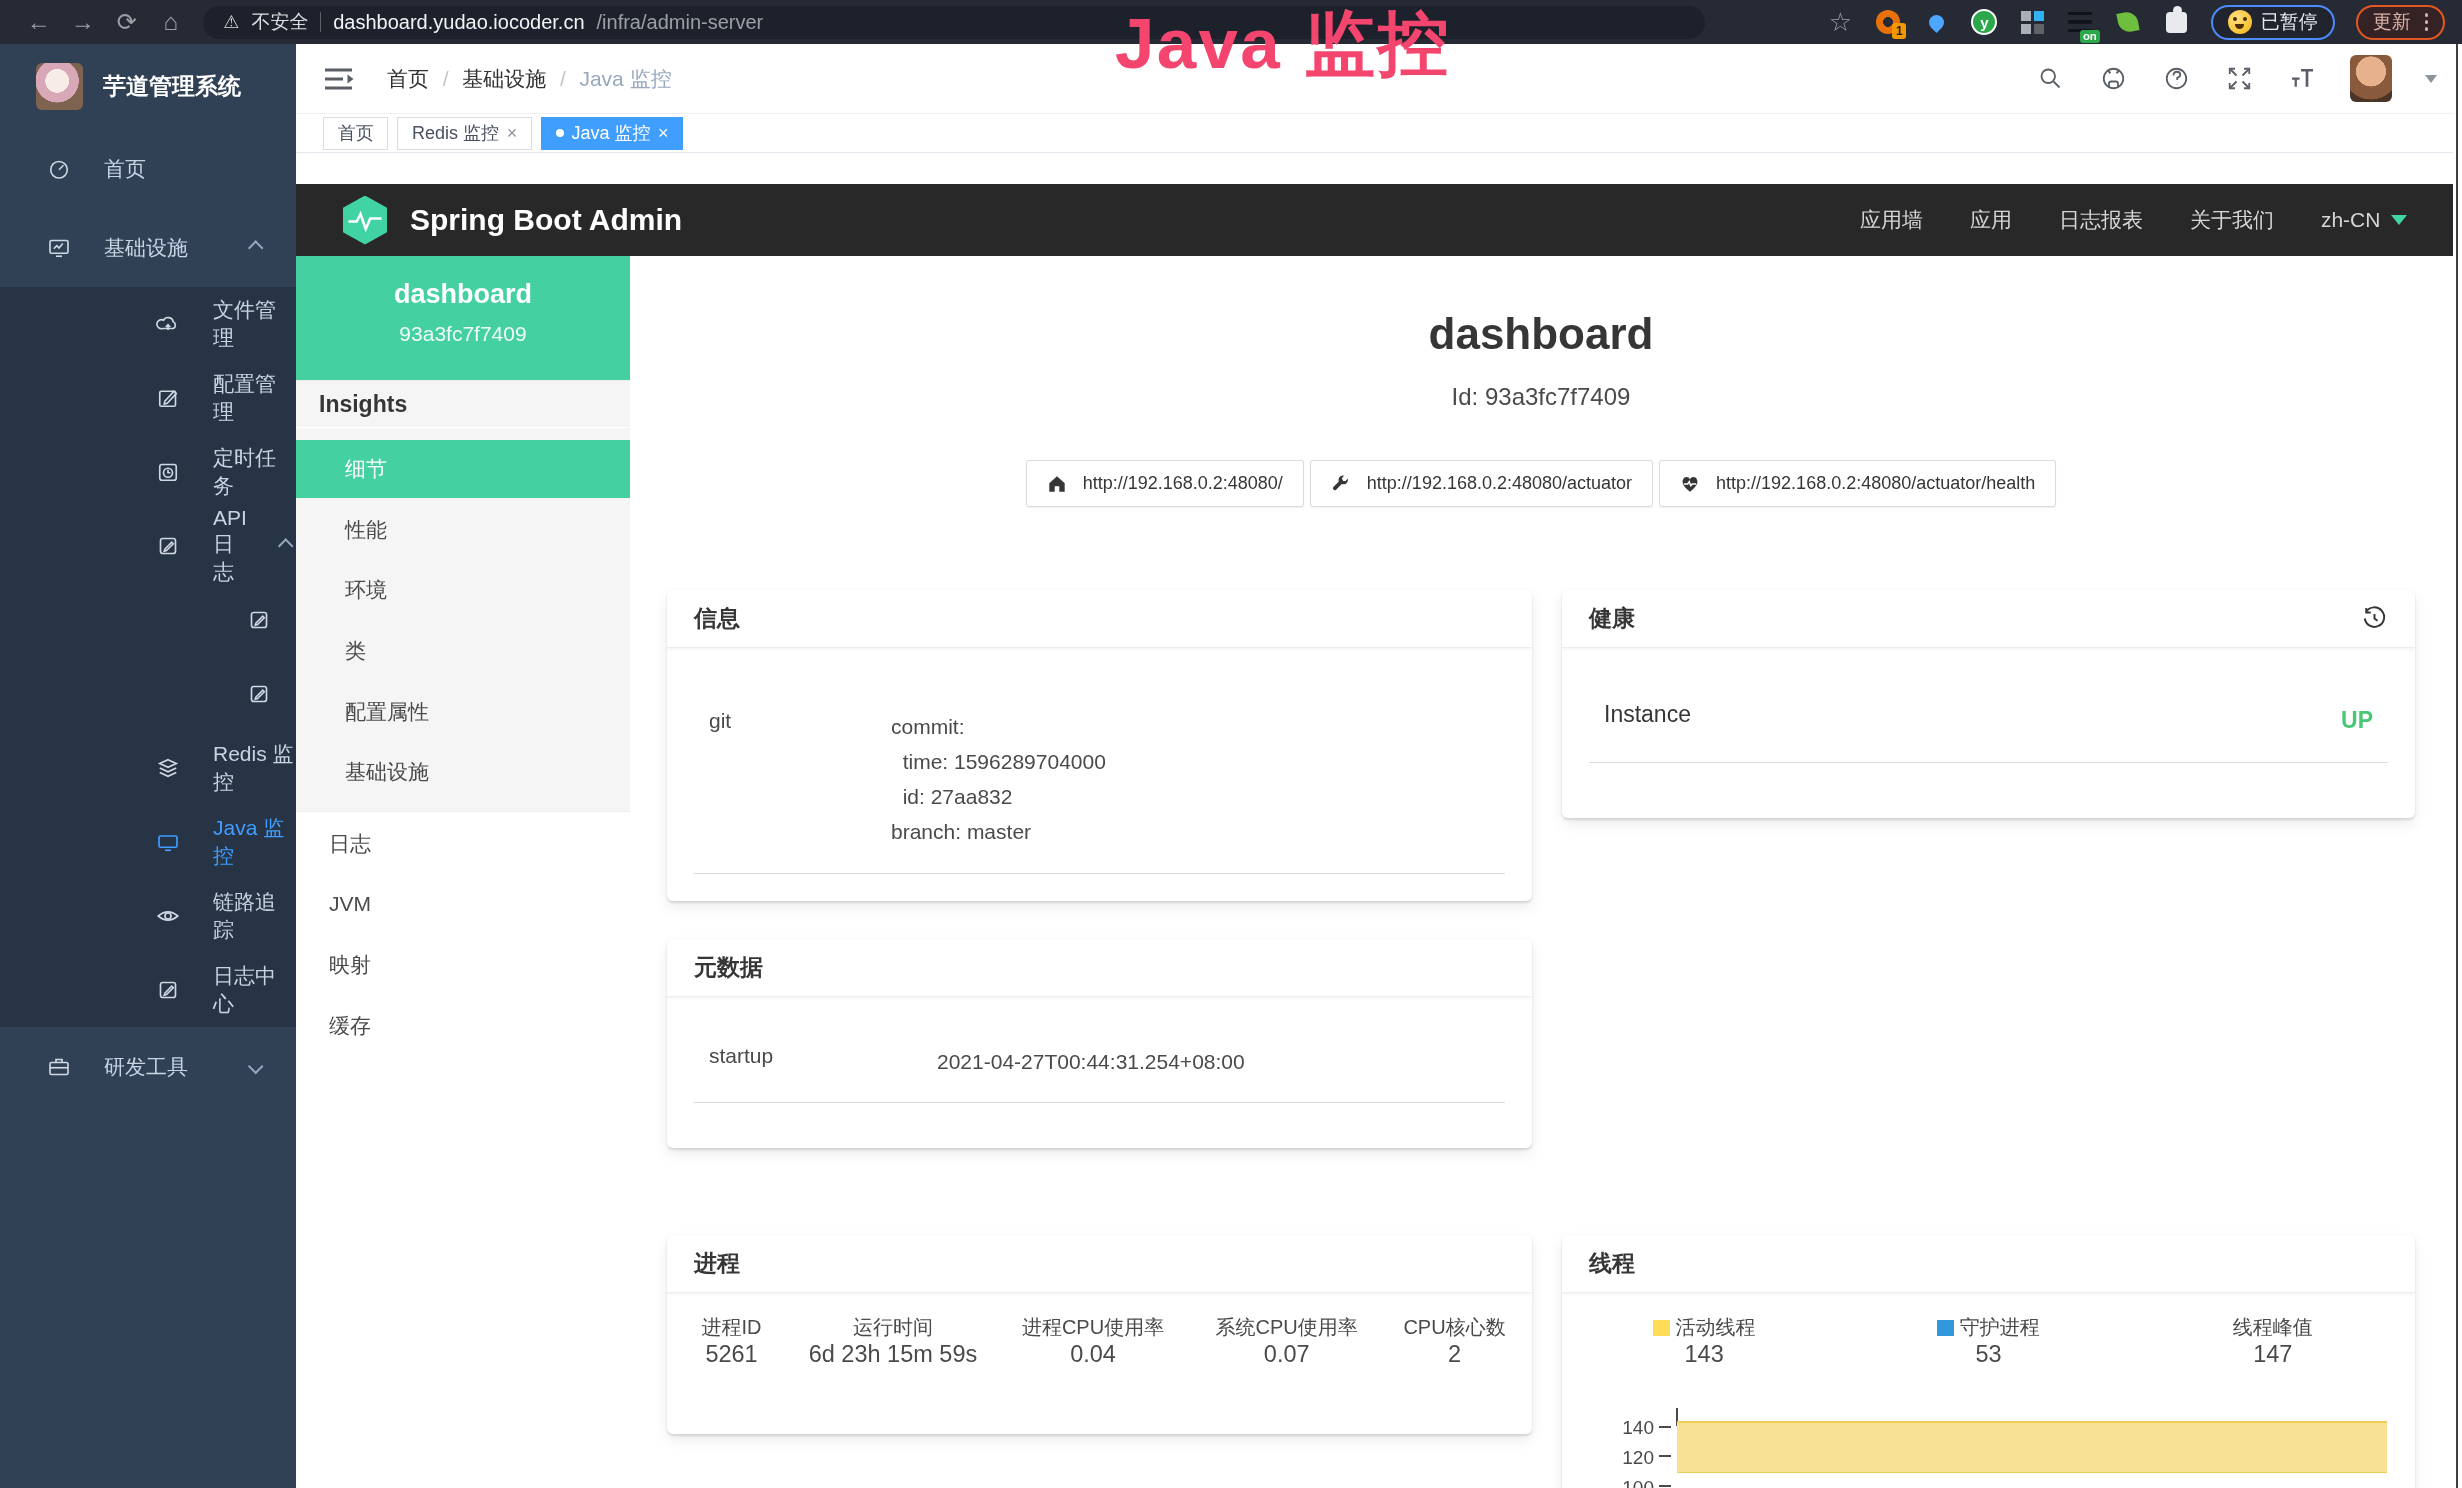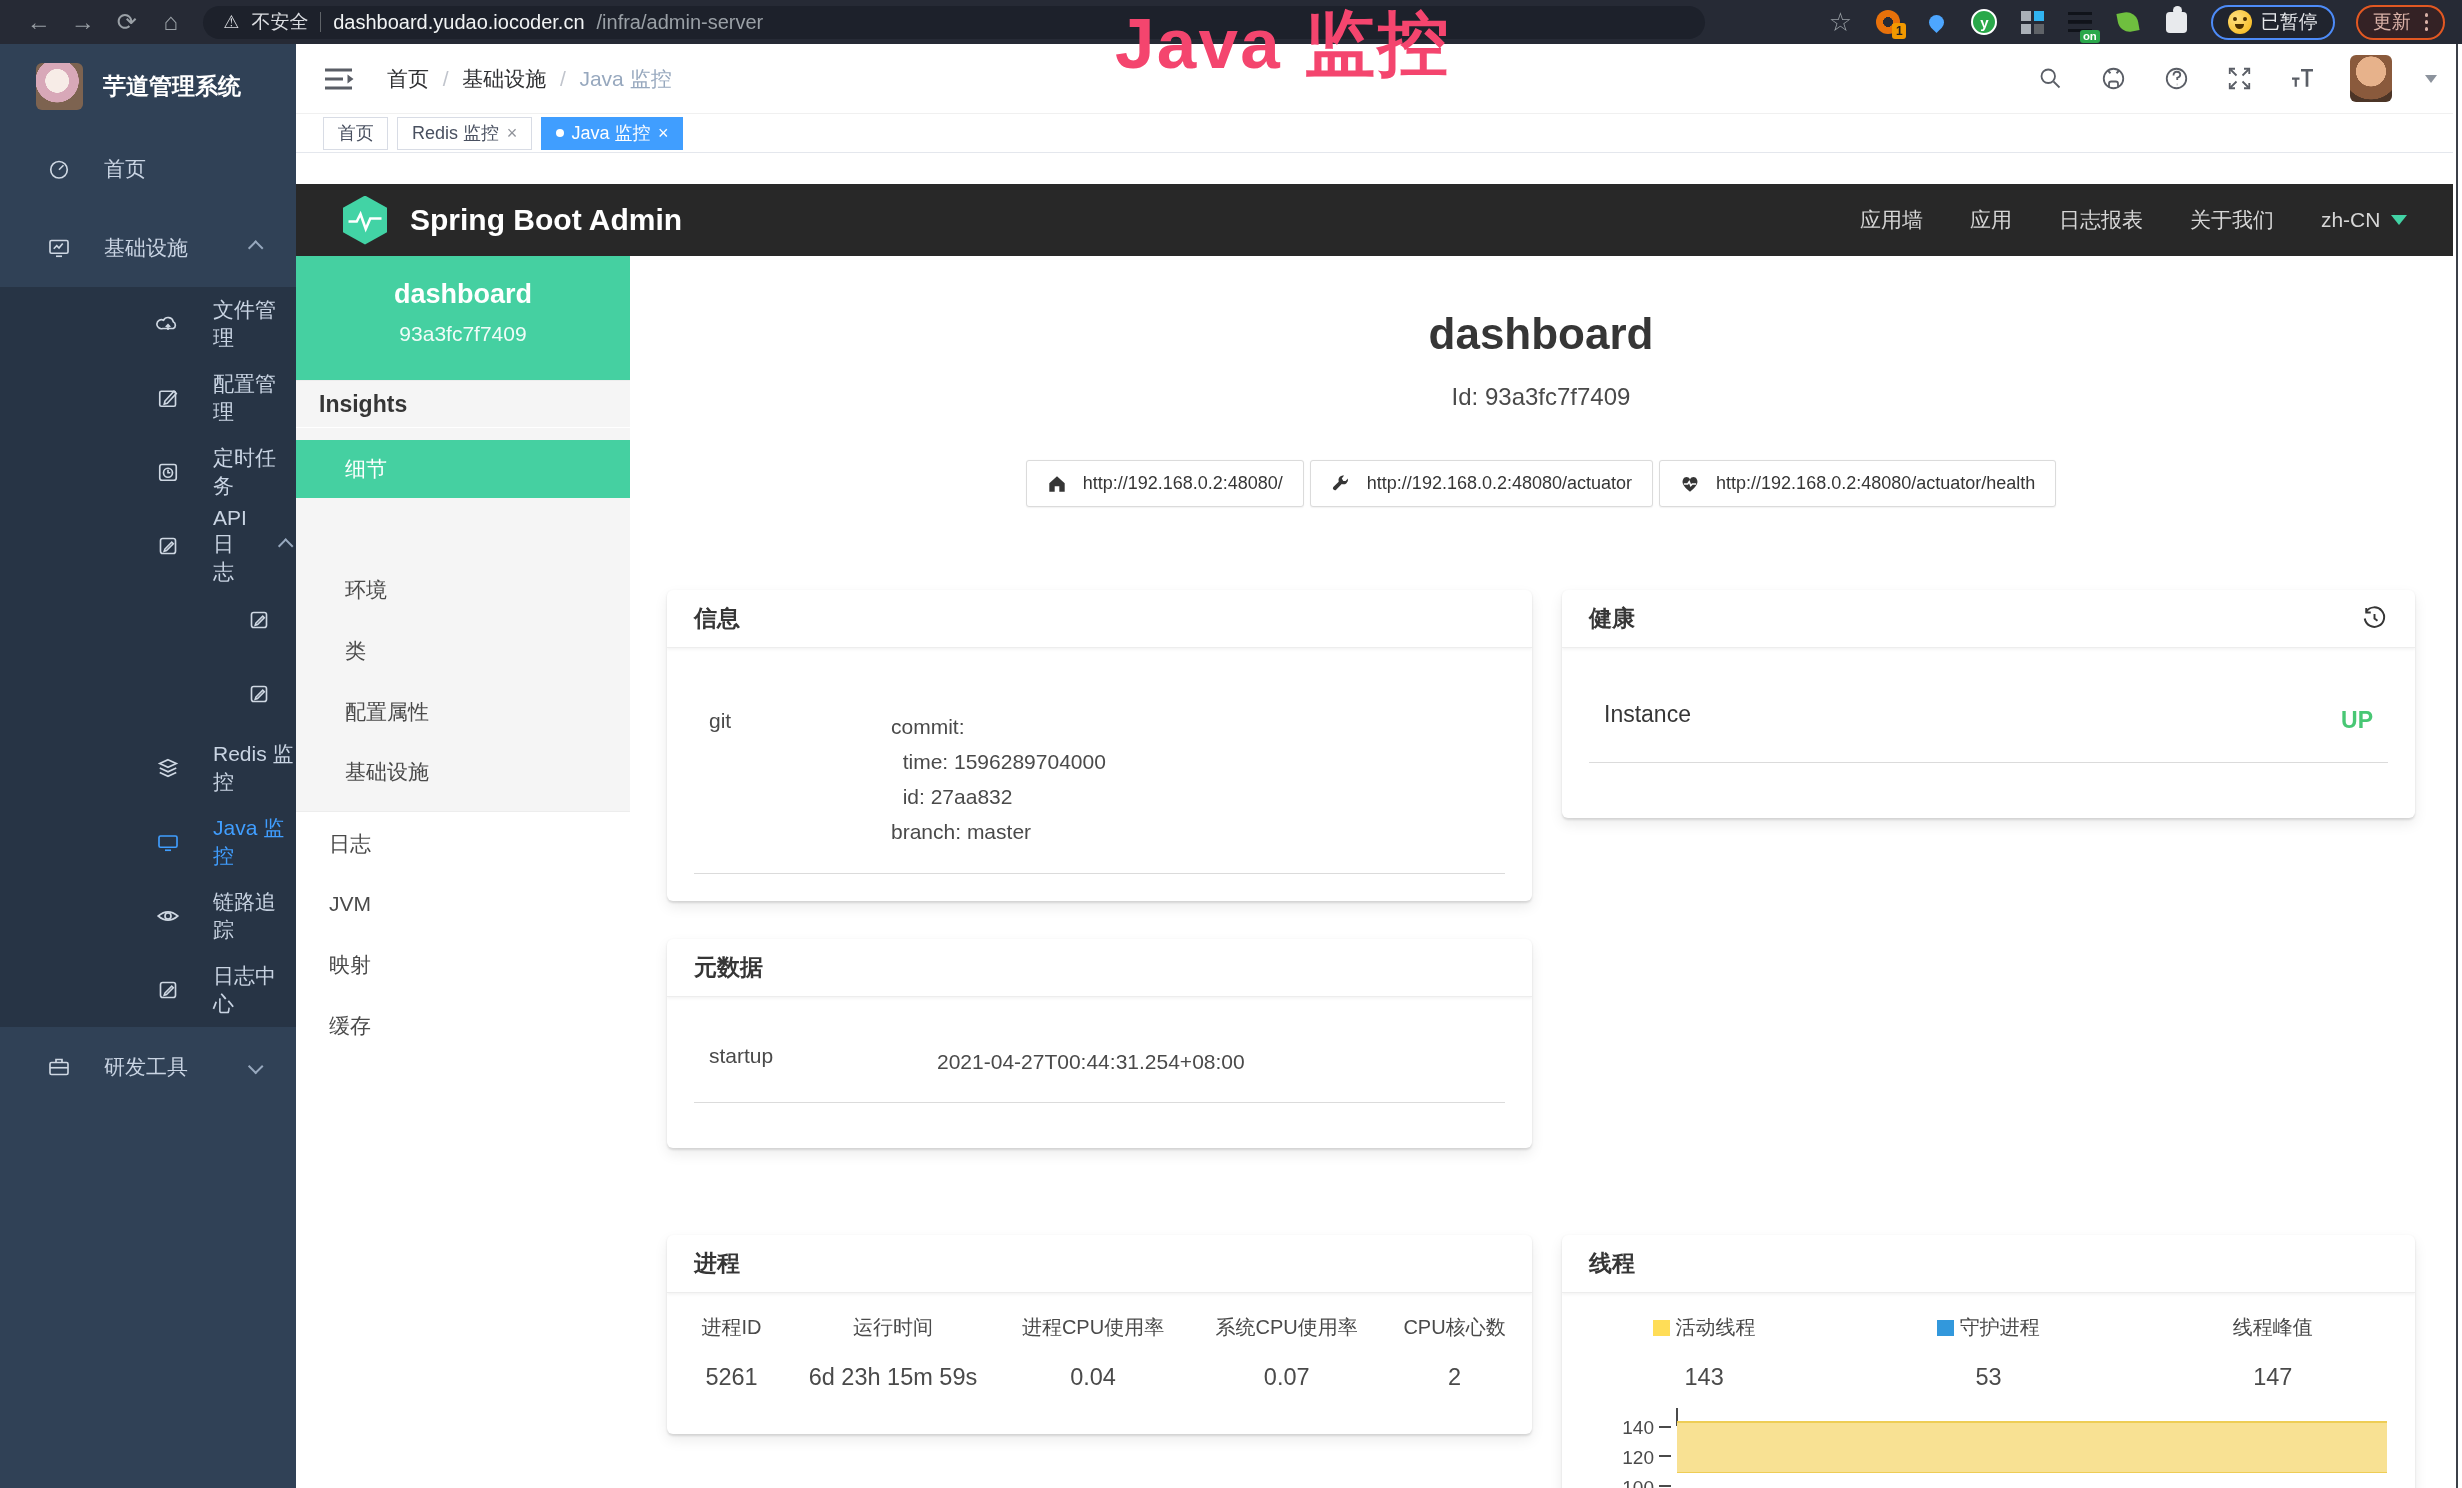--- a/index.html
+++ b/index.html
@@ -144,21 +144,21 @@
   .card-body{padding:23px 27px;}
   .kvrow{display:flex;align-items:flex-start;padding:10.6px 15px 23px;border-bottom:0.8px solid #dbdbdb;}
   .kvrow .k{flex:0 0 182px;font-size:21px;color:#4a4a4a;}
   .kvrow .k.wide{flex:0 0 228px;}
   .kvrow .k.bold{font-weight:normal;color:#363636;font-size:23px;}
   .kvrow .v{font-size:21px;color:#4a4a4a;line-height:1.68;white-space:pre-wrap;}
   .kvrow .v.status{margin-left:auto;font-weight:bold;font-size:23px;color:#48c774;}
 
   .cols{display:flex;text-align:center;padding-top:21px;}
   .col .cl{font-size:20px;color:#4a4a4a;}
-  .col .cv{font-size:23.5px;color:#4a4a4a;margin-top:23px;}
+  .col .cv{font-size:23.5px;color:#4a4a4a;}
   .sq{display:inline-block;width:16.7px;height:16.7px;vertical-align:-2.3px;margin-right:6px;}
   .sq.yellow{background:#ffdd57;}
   .sq.blue{background:#3298dc;}
 
   
   .chart{position:absolute;left:0;top:165px;width:853px;height:139px;}
   .yt{position:absolute;left:39px;width:53px;text-align:right;font-size:19px;color:#4a4a4a;}
   .ydash{position:absolute;left:97px;width:12px;height:2.3px;background:#4a4a4a;}
   .yaxis{position:absolute;left:114px;top:8.3px;width:1.5px;height:18px;background:#4a4a4a;}
   .band{position:absolute;left:115px;top:20.5px;width:710px;height:52px;background:#f8e193;
@@ -433,20 +433,21 @@
   </div>
 
   <div class="sbaside">
     <div class="inst">
       <div class="nm">dashboard</div>
       <div class="iid">93a3fc7f7409</div>
     </div>
     <div class="insights">
       <div class="ins-label">Insights</div>
       <div class="insitem active" style="top:59px">细节</div>
+      <div class="insitem" style="top:120px">性能</div>
       <div class="insitem" style="top:180px">环境</div>
       <div class="insitem" style="top:241px">类</div>
       <div class="insitem" style="top:302px">配置属性</div>
       <div class="insitem" style="top:362px">基础设施</div>
     </div>
     <div class="plainitem" style="top:620px">JVM</div>
     <div class="plainitem" style="top:560px">日志</div>
     <div class="plainitem" style="top:681px">映射</div>
     <div class="plainitem" style="top:742px">缓存</div>
   </div>

